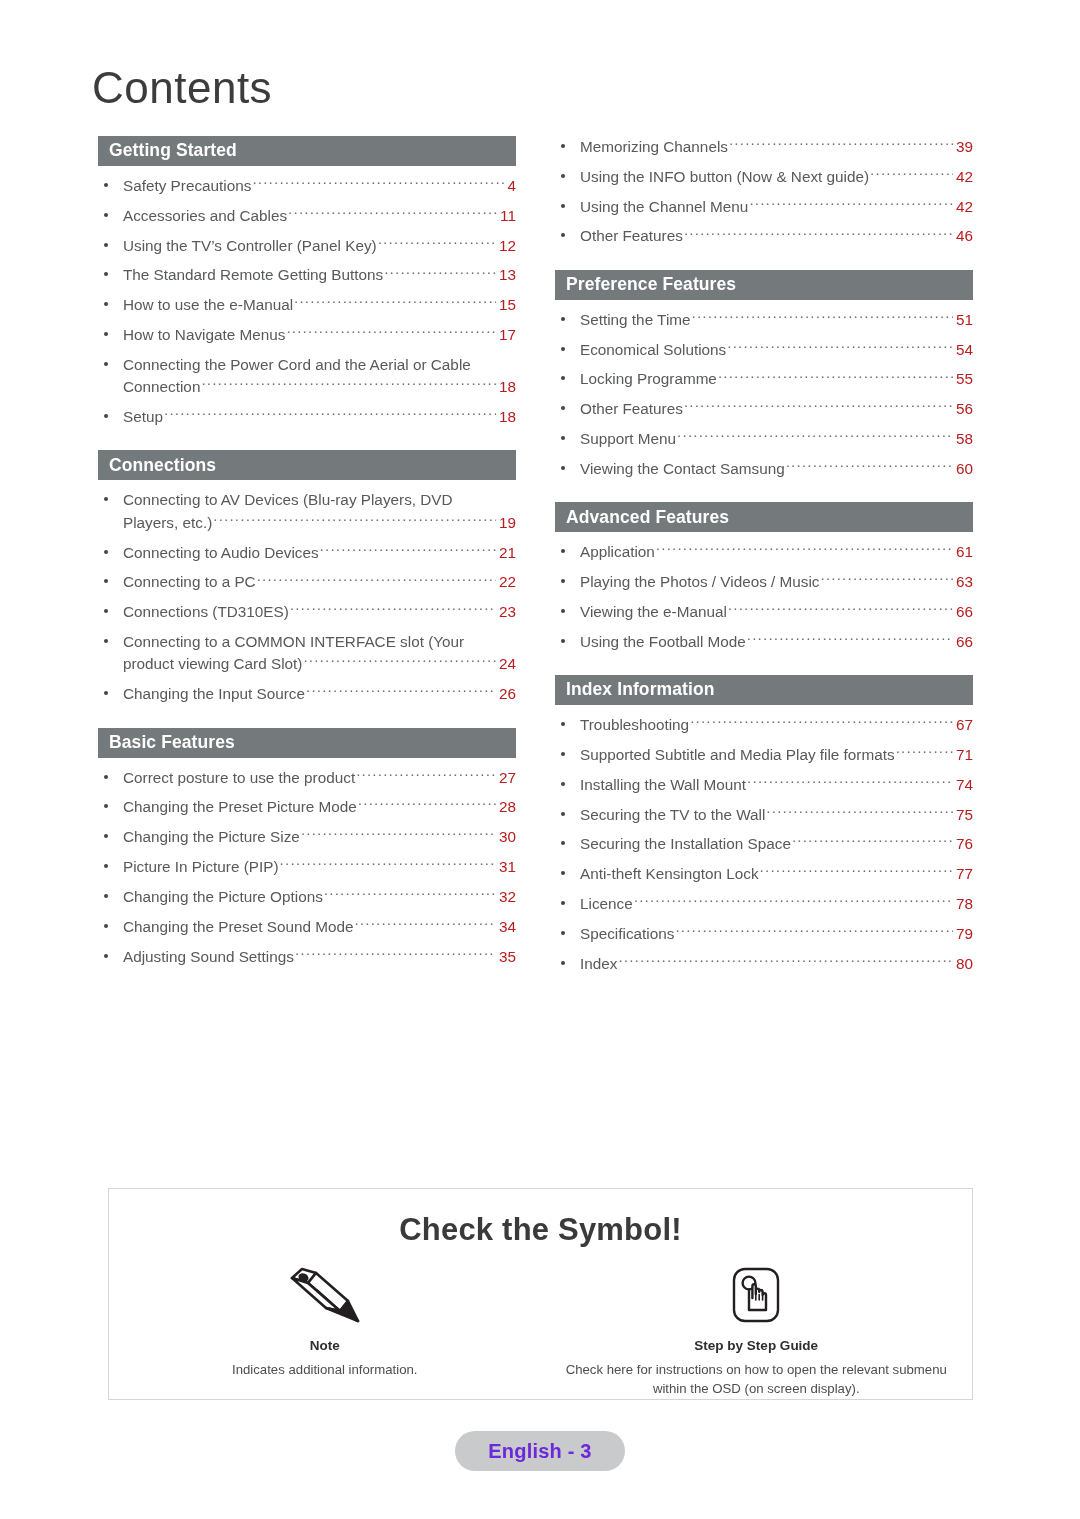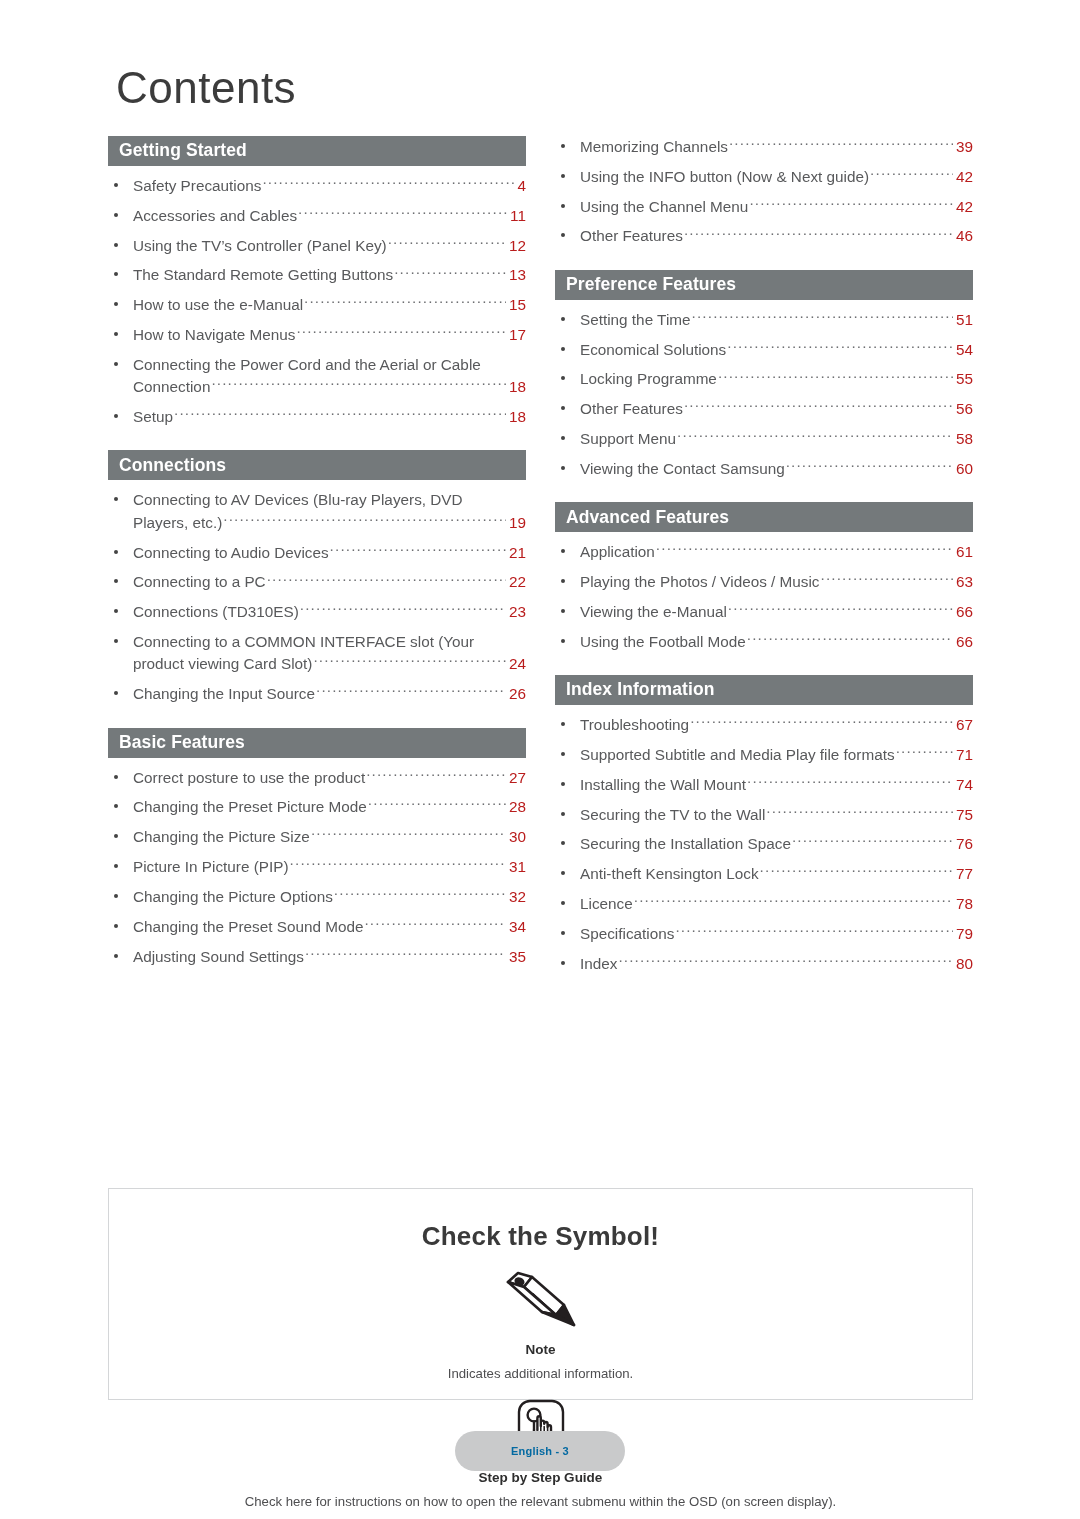--- a/index.html
+++ b/index.html
@@ -17,35 +17,35 @@
   .page {
     position: absolute;
     left: 0; top: 0;
     width: 1080px;
     height: 1519px;
   }
 
   
   .page-title {
     position: absolute;
-    left: 116px;
+    left: 92px;
     top: 66px;
     font-size: 44px;
     font-weight: 300;
     letter-spacing: 0.5px;
     color: #3c3c3c;
     line-height: 1;
   }
 
   
   .col {
     position: absolute;
     width: 418px;
   }
-  .col-left  { left: 108px; top: 136px; }
+  .col-left  { left: 98px; top: 136px; }
   .col-right { left: 555px; top: 136px; }
 
   
   .section-bar {
     background: #74797b;
     height: 30px;
     width: 418px;
     display: flex;
     align-items: center;
     padding-left: 11px;
@@ -120,30 +120,29 @@
     position: absolute;
     left: 108px;
     top: 1188px;
     width: 865px;
     height: 212px;
     border: 1px solid #d4d6d8;
     background: #ffffff;
   }
   .symbol-heading {
     text-align: center;
-    margin-top: 32px;
-    font-size: 26px;
+    margin-top: 23px;
+    font-size: 31px;
     font-weight: bold;
     color: #3a3a3a;
     letter-spacing: 0.2px;
   }
   .symbol-cols {
     display: flex;
     margin-top: 4px;
-    flex-direction: column;
   }
   .symbol-col {
     flex: 1 1 50%;
     text-align: center;
   }
   .symbol-icon-wrap {
     height: 86px;
     display: flex;
     align-items: center;
     justify-content: center;
@@ -169,23 +168,23 @@
     top: 1431px;
     width: 170px;
     height: 40px;
     background: #c9cacb;
     border-radius: 20px;
     display: flex;
     align-items: center;
     justify-content: center;
   }
   .footer-text {
-    font-size: 11px;
+    font-size: 20px;
     font-weight: bold;
-    color: #0369a1;
+    color: #6d28d9;
     letter-spacing: 0.2px;
   }
 </style>
 </head>
 <body>
 
 <div class="page">
 
   <div class="page-title">Contents</div>
 

